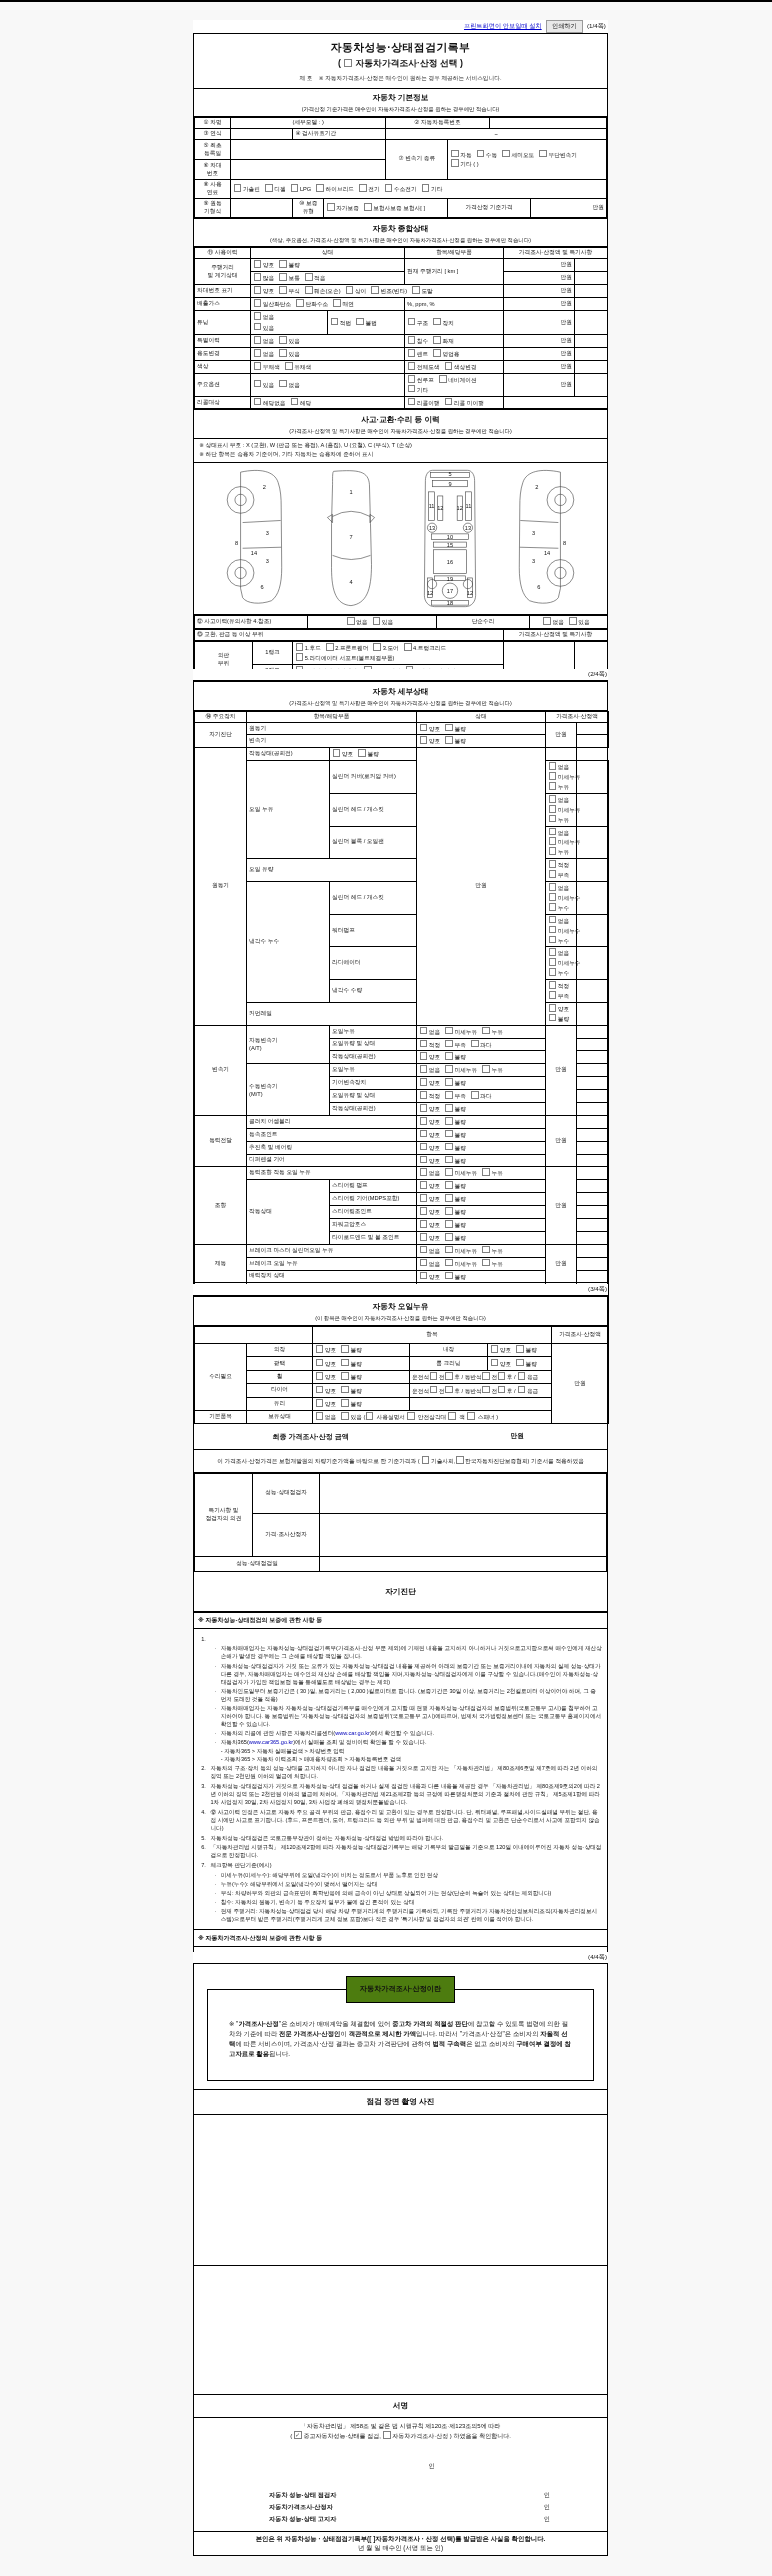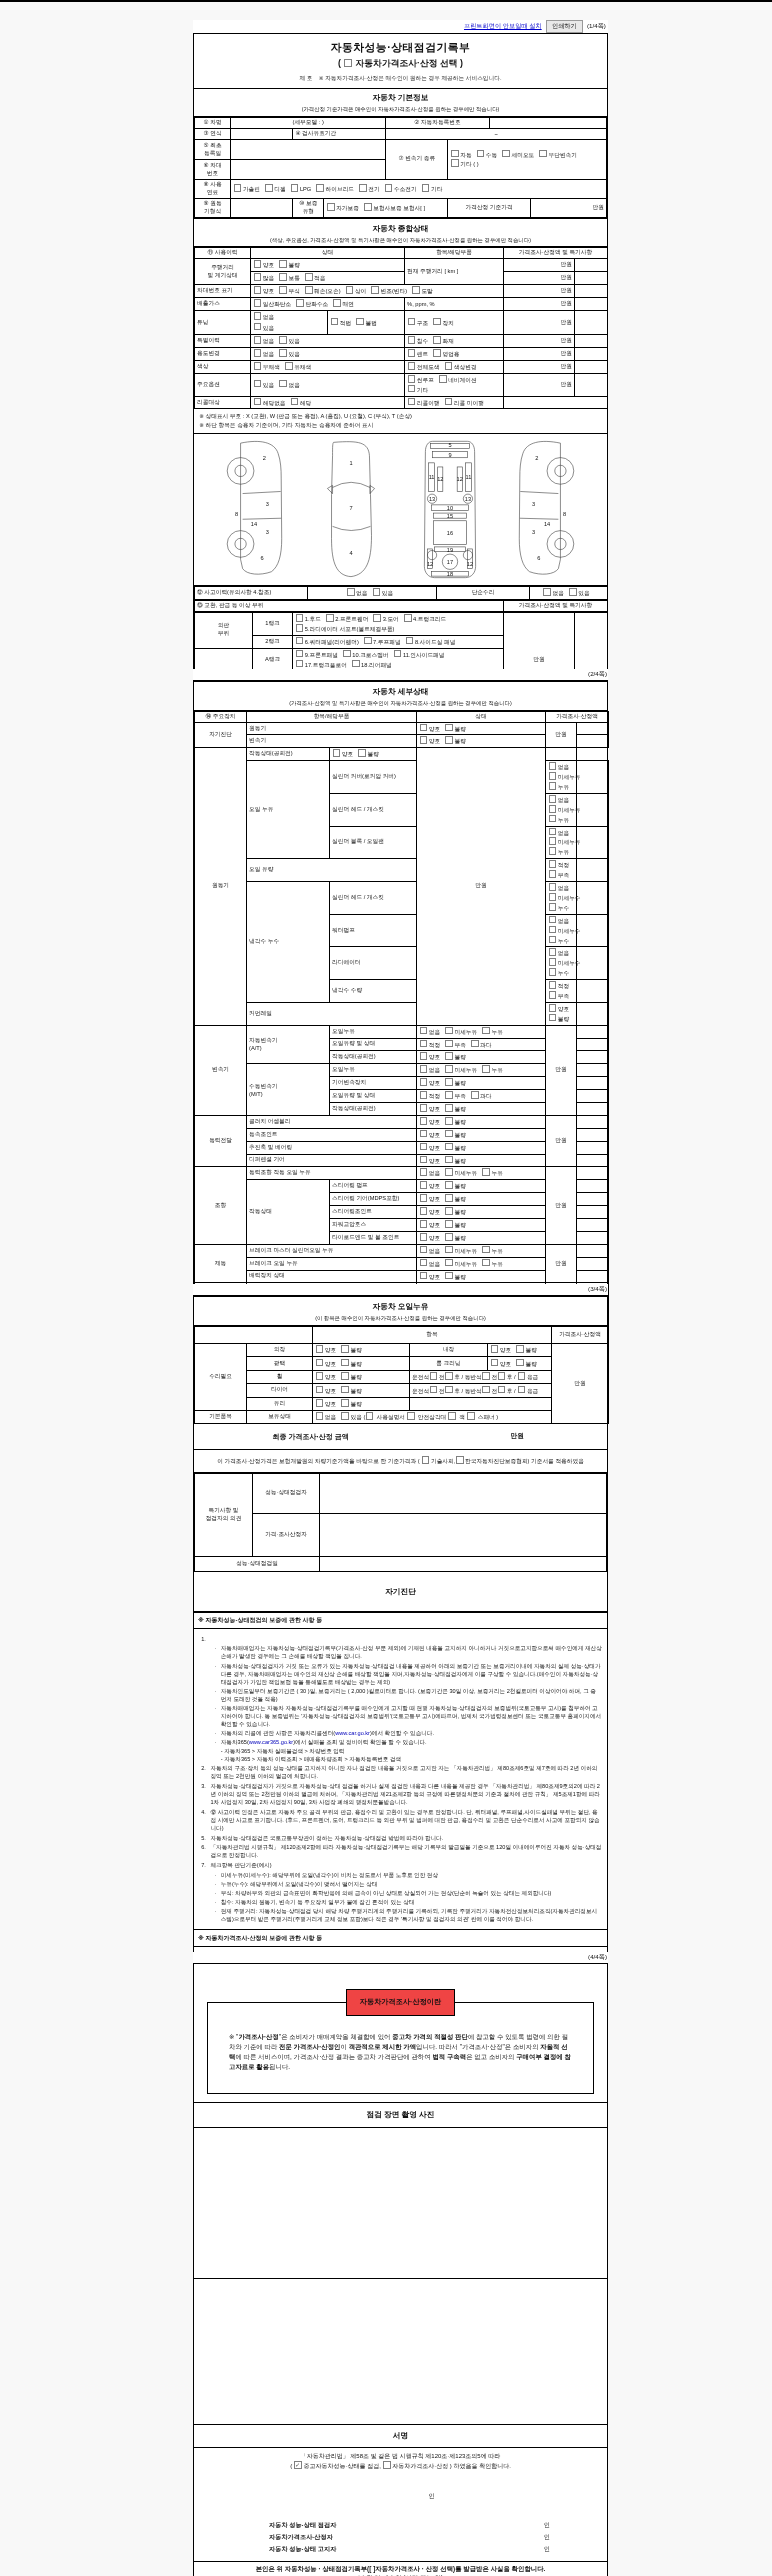--- a/index.html
+++ b/index.html
@@ -39,21 +39,21 @@
   .ntitle{font-weight:bold;font-size:6px;padding:3.1px 4.1px;border-top:1px solid #000;border-bottom:1px solid #000;}
   .nbody{padding:4.1px 5.2px 5.2px 7.2px;}
   .nitem{margin:1.5px 0;display:flex;}
   .nnum{width:9.3px;flex:none;}
   .nbul{display:flex;margin:1px 0 1px 13.4px;}
   .ndot{width:6.2px;flex:none;}
   .sub{white-space:pre-line;}
   .link{color:#0000bb;}
   .finrow{display:flex;border-bottom:0.5px solid #000;align-items:center;padding:7.2px 0;}
   .p4titlewrap{text-align:center;position:relative;}
-  .p4title{display:inline-block;border:1px solid #000;background:#ef4444;padding:7.2px 12.4px;font-size:7.2px;font-weight:bold;position:relative;z-index:2;margin-top:25px;}
+  .p4title{display:inline-block;border:1px solid #000;background:#4d7c0f;padding:7.2px 12.4px;font-size:7.2px;font-weight:bold;position:relative;z-index:2;margin-top:12px;}
   .p4inner{border:1px solid #000;margin:-13.4px 13.4px 0;position:relative;z-index:1;padding:29px 20.6px 20.6px;font-size:6.4px;line-height:1.55;}
   .photobar{text-align:center;font-size:7.7px;font-weight:bold;border-top:1px solid #000;border-bottom:1px solid #000;padding:7.2px 0;}
   .sigbar{text-align:center;font-size:7.7px;font-weight:bold;border-top:1px solid #000;border-bottom:0.5px solid #000;padding:5.7px 0;}
   .sigline{text-align:center;font-size:6px;line-height:1.6;}
   .sigrole{display:flex;justify-content:space-between;font-size:6.2px;font-weight:bold;padding:1.5px 57px 1.5px 75px;}
   .buyer{border-top:1px solid #000;text-align:center;font-weight:bold;font-size:6.4px;padding:3.1px 0 2.1px;}
 </style>
 </head>
 <body>
 
@@ -213,20 +213,24 @@
               <td class="">&nbsp;</td>
             </tr>
   <tr>
               <td class="lab">리콜대상</td>
               <td class="lab" colspan="2"><span class="opt"><span class="cb"></span>해당없음</span><span class="opt"><span class="cb"></span>해당</span></td>
               <td class="lab"><span class="opt"><span class="cb"></span>리콜이행</span><span class="opt"><span class="cb"></span>리콜 미이행</span></td>
               <td class="" colspan="2">&nbsp;</td>
             </tr>
   </tbody>
         </table>
+        <div class="secbar">
+          <div class="st">사고·교환·수리 등 이력</div>
+          <div class="sn">(가격조사·산정액 및 특기사항은 매수인이 자동차가격조사·산정을 원하는 경우에만 적습니다)</div>
+        </div>
         <div class="legend">※ 상태표시 부호 : X (교환), W (판금 또는 용접), A (흠집), U (요철), C (부식), T (손상)<br>※ 하단 항목은 승용차 기준이며, 기타 자동차는 승용차에 준하여 표시</div>
         <div class="diagrow">
           <svg width="72" height="144" viewBox="0 0 140 280">
             <g>
               <path d="M40,10 C78,2 106,8 113,30 C118,44 119,60 119,78 L120,196 C120,228 114,250 100,260 C78,268 52,266 44,254 L40,236 Z"></path>
      <circle cx="40" cy="64" r="26" fill="#fff"></circle>
               <circle cx="40" cy="64" r="11"></circle>
      <circle cx="40" cy="206" r="26" fill="#fff"></circle>
               <circle cx="40" cy="206" r="11"></circle>
      <line x1="44" y1="108" x2="118" y2="104"></line>
@@ -825,21 +829,21 @@
         <span class="pagelbl">(4/4쪽)</span>
       </div>
     <div class="box" id="p4box">
         <div class="p4titlewrap">
      <div class="p4title">자동차가격조사·산정이란</div>
      <div class="p4inner" style="text-align:left;">※ "<b>가격조사·산정</b>"은 소비자가 매매계약을 체결함에 있어 <b>중고차 가격의 적절성 판단</b>에 참고할 수 있도록 법령에 의한 절차와 기준에 따라 <b>전문 가격조사·산정인</b>이 <b>객관적으로 제시한 가액</b>입니다. 따라서 "가격조사·산정"은 소비자의 <b>자율적 선택</b>에 따른 서비스이며, 가격조사·산정 결과는 중고차 가격판단에 관하여 <b>법적 구속력</b>은 없고 소비자의 <b>구매여부 결정에 참고자료로 활용</b>됩니다.</div></div>
         <div style="height:8.2px"></div>
         <div class="photobar">점검 장면 촬영 사진</div>
         <div style="height:150px;border-bottom:1.5px solid #000;"></div>
         <div style="height:128px;"></div>
-        <div class="sigbar" style="border-bottom:0.5px solid #000;margin-top:17px;">서명</div>
+        <div class="sigbar" style="border-bottom:0.5px solid #000;">서명</div>
         <div style="padding:4.1px 0 5.2px;">
     <div class="sigline">「자동차관리법」 제58조 및 같은 법 시행규칙 제120조·제123조의5에 따라<br>
       ( <span class="cb chk"></span>중고자동차성능·상태를 점검, <span class="cb"></span>자동차가격조사·산정 ) 하였음을 확인합니다.</div>
     <div style="text-align:center;font-size:6.2px;padding:20.6px 0 18.5px 62px;">인</div>
     <div class="sigrole">
             <span>자동차 성능·상태 점검자</span>
             <span style="font-weight:normal;">인</span>
           </div>
           <div class="sigrole">
             <span>자동차가격조사·산정자</span>

